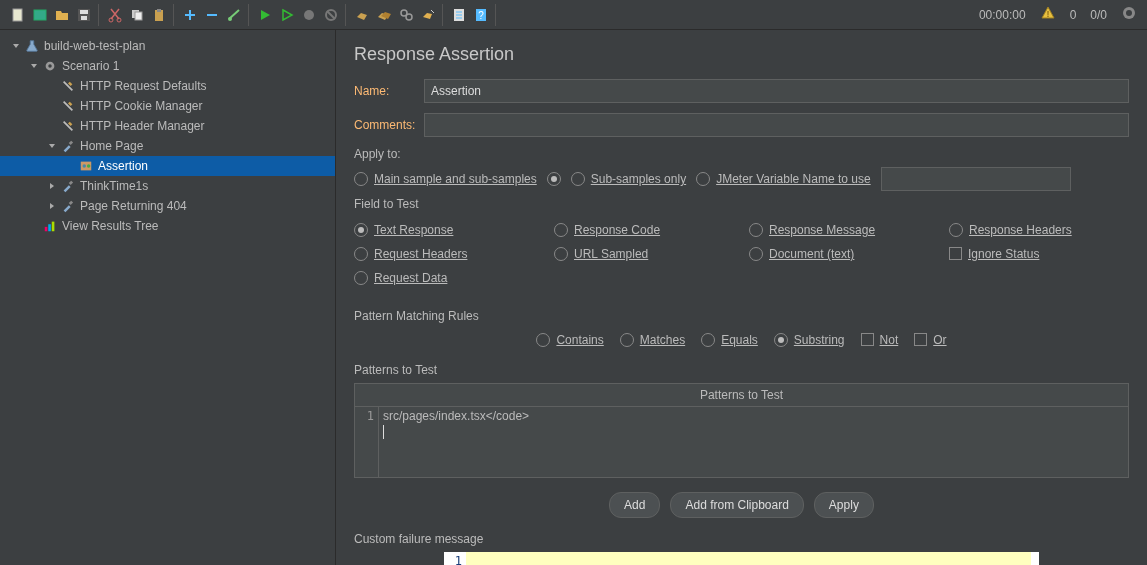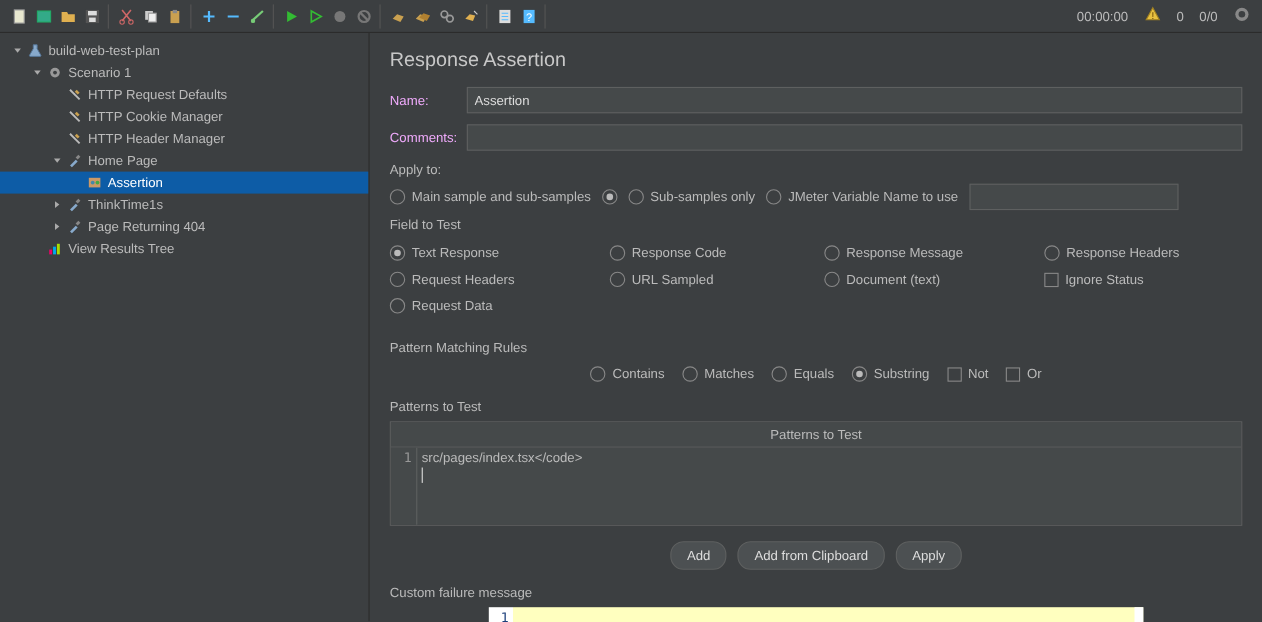--- a/index.html
+++ b/index.html
@@ -16,25 +16,25 @@
 .tree-row { display: flex; align-items: center; height: 20px; cursor: pointer; padding-right: 4px; }
 .tree-row.selected { background: #0d5ca6; color: #fff; }
 .tree-row .indent { display: inline-block; }
 .tree-row .twisty { width: 12px; height: 12px; display: inline-flex; align-items: center; justify-content: center; margin-right: 2px; }
 .tree-row .twisty.none { visibility: hidden; }
 .tree-row .icon { width: 16px; height: 16px; margin-right: 4px; display: inline-flex; align-items: center; justify-content: center; }
 .tree-row .label { white-space: nowrap; }
 .editor { flex: 1; background: #3c3f41; padding: 14px 18px 0 18px; overflow-y: auto; }
 .editor h2 { font-size: 18px; font-weight: normal; color: #c8c8c8; margin-bottom: 14px; }
 .form-row { display: flex; align-items: center; margin-bottom: 10px; gap: 8px; }
-.form-row label { width: 62px; color: #f0abfc; }
+.form-row label { width: 62px; color: #fdba74; }
 .form-row input[type=text] { flex: 1; background: #45494a; border: 1px solid #5e6060; color: #ddd; padding: 4px 6px; height: 24px; font-size: 12px; }
 .section-label { color: #bbbbbb; margin: 6px 0 6px 0; }
 fieldset { border: none; margin-bottom: 6px; }
-.radio-item { display: flex; align-items: center; gap: 6px; }
+.radio-item { display: flex; gap: 6px; text-decoration: underline; }
 .radio { width: 14px; height: 14px; border-radius: 50%; border: 1.5px solid #888; display: inline-flex; align-items: center; justify-content: center; }
 .radio.checked::after { content: ""; width: 6px; height: 6px; border-radius: 50%; background: #bbb; }
 .checkbox { width: 13px; height: 13px; border: 1.5px solid #888; display: inline-block; }
 .applyto-row { display:flex; align-items:center; gap:10px; }
 .applyto-row .txtbox { width:190px; background:#45494a; border:1px solid #5e6060; height:24px; }
 .field-grid { display: grid; grid-template-columns: 200px 195px 200px 200px; row-gap: 10px; column-gap: 0; margin-top: 6px; margin-bottom: 18px; }
 .pattern-rules { display:flex; justify-content:center; gap:16px; padding:4px 0 10px 0; }
 .patterns-table { border:1px solid #5e6060; margin-top:4px; }
 .patterns-table .header { background:#45494a; text-align:center; padding:4px 0; border-bottom:1px solid #5e6060; }
 .patterns-table .body { display:flex; background:#45494a; min-height:70px; }

